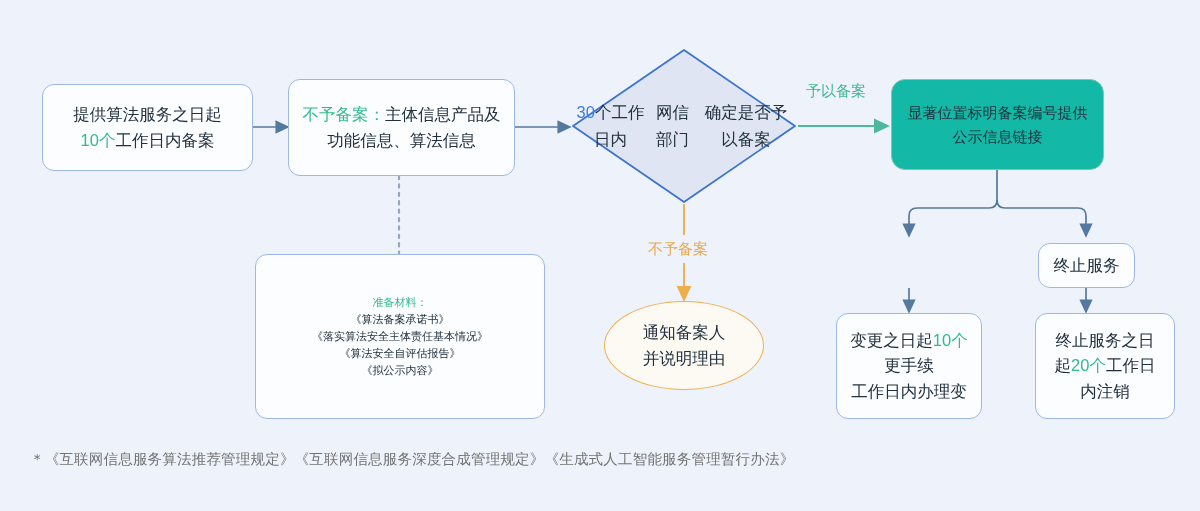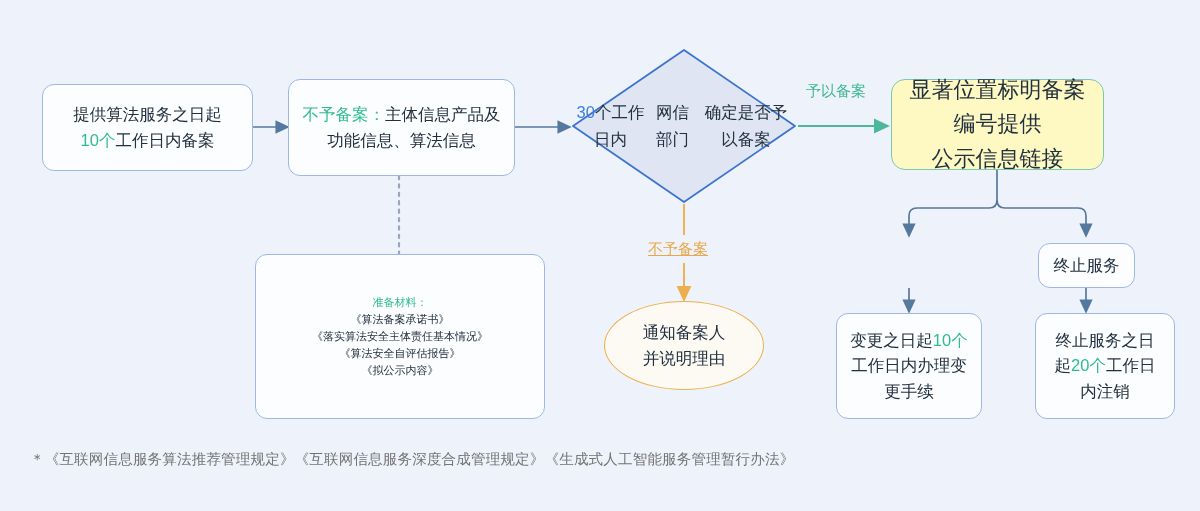--- a/index.html
+++ b/index.html
@@ -30,22 +30,22 @@
   }
   .rbox {
     border-radius: 12px;
     border: 1.6px solid #9db8e8;
     background: #fcfdff;
     font-size: 16.5px;
   }
   .greenbox {
     border-radius: 14px;
     border: 1.6px solid #7bc9ae;
-    background: #fef9c3;
-    font-size: 22px;
+    background: #14b8a6;
+    font-size: 15px;
   }
   .oval {
     border-radius: 50%;
     border: 1.8px solid #eeae4c;
     background: #fdfaf3;
     font-size: 16.5px;
     text-align: right;
   }
   .diamond-wrap { position: absolute; }
   .diamond-text {
@@ -56,21 +56,21 @@
     font-size: 16.5px; color: #22313f;
   }
   .accent-green { color: #2ebd8a; }
   .accent-blue  { color: #3d7fe0; }
   .edge-label {
     position: absolute;
     font-size: 15px;
     white-space: nowrap;
   }
   .lbl-green  { color: #3fb893; }
-  .lbl-orange { color: #e8a84b; text-decoration: underline; }
+  .lbl-orange { color: #e8a84b; }
   .footnote {
     position: absolute;
     left: 30px; top: 450px;
     font-size: 14.5px;
     color: #737373;
     letter-spacing: .2px;
     white-space: nowrap;
   }
   .inner { padding: 0 12px; }
 </style>
@@ -162,22 +162,22 @@
 
   <div class="node rbox" style="left:1038px; top:243px; width:97px; height:45px;">
     <div class="inner">
         <div><span>终止服务</span></div>
       </div>
   </div>
 
   <div class="node rbox" style="left:836px; top:313px; width:146px; height:106px;">
     <div class="inner">
         <div><span>变更之日起</span><span class="accent-green">10</span><span class="accent-green">个</span></div>
+        <div><span>更手续</span></div>
         <div><span>工作日内办理变</span></div>
-        <div><span>更手续</span></div>
       </div>
   </div>
 
   <div class="node rbox" style="left:1019px; top:313px; width:140px; height:106px;margin-left:16px;">
     <div class="inner">
         <div><span>终止服务之日</span></div>
         <div><span>起</span><span class="accent-green">20</span><span class="accent-green">个</span><span>工作日</span></div>
         <div><span>内注销</span></div>
       </div>
   </div>

